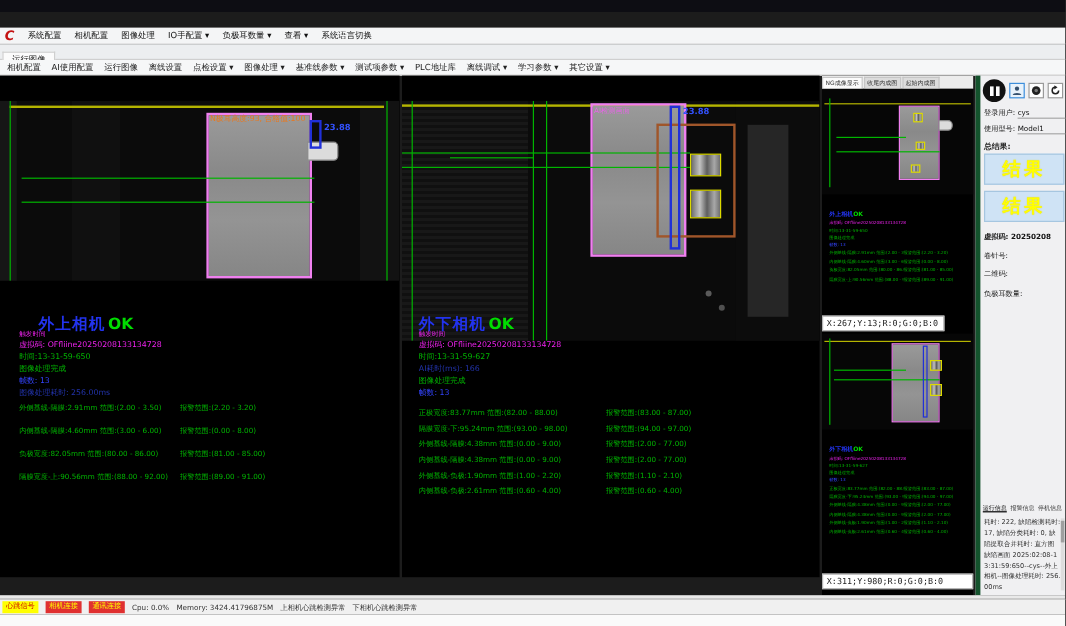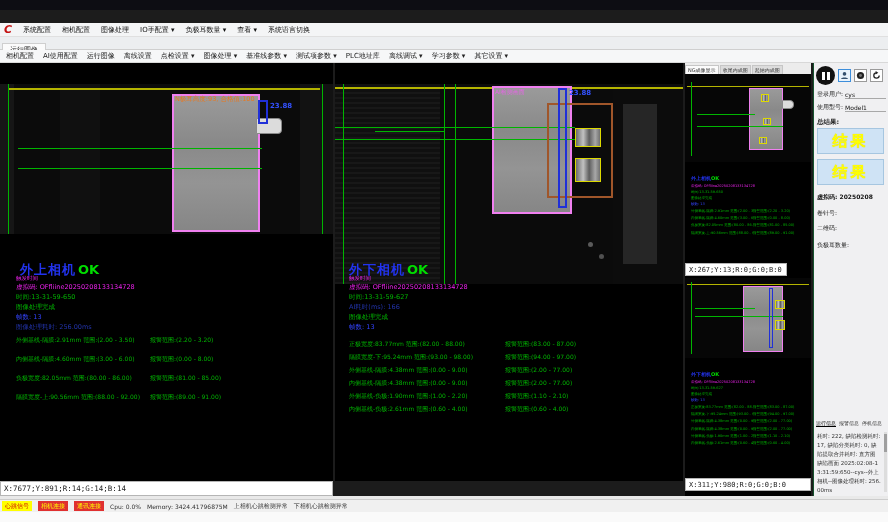--- a/index.html
+++ b/index.html
@@ -57,21 +57,21 @@
   .thumb-tab{font-size:5px;color:#333;padding:1px 2px;background:#dcdcdc;border:1px solid #c6c6c6;border-bottom:none;white-space:nowrap;}
   .thumb-tab.sel{background:#fbfbfb;}
   .thumb-img{position:absolute;left:0;width:126px;background:#060606;overflow:hidden;}
   .mini-title{font-size:5px;font-weight:bold;color:var(--title-blue);display:inline;}
   .mini-ok{font-size:5px;font-weight:bold;color:var(--ok-green);display:inline;}
   .mini-row{font-size:3.5px;line-height:1.7;white-space:nowrap;}
   .mini-meas{font-size:3.5px;color:var(--label-green);line-height:2.1;white-space:nowrap;display:flex;}
   .mini-meas span:first-child{width:62px;overflow:hidden;display:inline-block;}
   .mini-text{position:absolute;left:6px;width:118px;}
   
-  .side{position:absolute;left:813px;top:63px;width:75px;height:433px;background:#f0f0f2;border-left:1px solid #14532d;box-sizing:border-box;}
+  .side{position:absolute;left:813px;top:63px;width:75px;height:433px;background:#f0f0f2;border-left:4px solid #14532d;box-sizing:border-box;}
   .btn-row{position:absolute;left:2px;top:3px;display:flex;align-items:center;gap:3px;}
   .pause-btn{width:19px;height:19px;border-radius:50%;background:#111;display:flex;align-items:center;justify-content:center;gap:2px;}
   .pause-btn i{display:block;width:3px;height:8px;background:#fff;}
   .sq-btn{width:13px;height:13px;background:#fff;border:1px solid #9a9a9a;box-sizing:border-box;display:flex;align-items:center;justify-content:center;}
   .sq-btn.sel{border:1px solid #3d8edb;background:#e8f2fb;}
   .field{position:absolute;left:3px;display:flex;align-items:flex-end;gap:2px;width:69px;}
   .field .lbl{font-size:6px;color:#222;white-space:nowrap;}
   .field .val{font-size:6px;color:#111;border-bottom:1px solid #a8a8a8;flex:1;white-space:nowrap;}
   .total-lbl{position:absolute;left:3px;font-size:6.5px;font-weight:bold;color:#222;}
   .result-box{position:absolute;left:3px;width:67px;height:26px;background:var(--result-bg);
@@ -144,39 +144,38 @@
       <div class="vline" style="left:8px;top:0;height:150px;"></div>
       <div class="vline" style="left:322px;top:0;height:150px;"></div>
       <div class="gray-rect" style="left:172px;top:10px;width:88px;height:138px;"></div>
       <div class="hline" style="left:18px;top:64px;width:244px;"></div>
       <div class="hline" style="left:18px;top:84px;width:244px;"></div>
       <div class="white-tab" style="left:256px;top:34px;width:24px;height:14px;"></div>
       <div class="blue-rect" style="left:258px;top:16px;width:10px;height:24px;"></div>
       <span class="ov-blue" style="left:270px;top:18px;">23.88</span>
       <span class="ov-orange" style="left:175px;top:11px;">N极耳高度:93, 合格值:100</span>
     </div>
-    <div class="cam-title-row" style="left:20px;top:196px;">
+    <div class="cam-title-row" style="left:32px;top:196px;">
       <span class="cam-title">外上相机</span><span class="cam-ok">OK</span>
     </div>
     <div class="trigger" style="left:16px;top:212px;">触发时间</div>
     <div class="meta m-magenta" style="left:16px;top:220px;">虚拟码: OFfliine20250208133134728</div>
     <div class="meta m-green" style="left:16px;top:230px;">时间:13-31-59-650</div>
     <div class="meta m-green" style="left:16px;top:240px;">图像处理完成</div>
     <div class="meta m-blue" style="left:16px;top:250px;">帧数: 13</div>
     <div class="meta m-dim" style="left:16px;top:260px;">图像处理耗时: 256.00ms</div>
     <div class="meas" style="left:16px;top:273px;">外侧基线-隔膜:2.91mm 范围:(2.00 - 3.50)</div>
     <div class="meas" style="left:150px;top:273px;">报警范围:(2.20 - 3.20)</div>
     <div class="meas" style="left:16px;top:292px;">内侧基线-隔膜:4.60mm 范围:(3.00 - 6.00)</div>
     <div class="meas" style="left:150px;top:292px;">报警范围:(0.00 - 8.00)</div>
     <div class="meas" style="left:16px;top:311px;">负极宽度:82.05mm 范围:(80.00 - 86.00)</div>
     <div class="meas" style="left:150px;top:311px;">报警范围:(81.00 - 85.00)</div>
     <div class="meas" style="left:16px;top:330px;">隔膜宽度-上:90.56mm 范围:(88.00 - 92.00)</div>
     <div class="meas" style="left:150px;top:330px;">报警范围:(89.00 - 91.00)</div>
   </section>
-  <div class="coords" style="left:0;top:481px;width:333px;">X:7677;Y:891;R:14;G:14;B:14</div>
 
   <section class="view view-mid">
     <div class="img-area" style="width:348px;height:200px;">
       <div class="band" style="left:0;width:105px;background:repeating-linear-gradient(0deg,#181818 0 2px,#101010 2px 5px);"></div>
       <div class="band" style="left:278px;width:70px;background:#0c0c0c;"></div>
       <div class="band" style="left:288px;width:34px;top:20px;height:160px;background:#262626;"></div>
       <div class="yline" style="left:0;top:3px;width:348px;"></div>
       <div class="vline" style="left:8px;top:0;height:200px;"></div>
       <div class="vline" style="left:109px;top:0;height:200px;"></div>
       <div class="vline" style="left:120px;top:0;height:200px;"></div>

